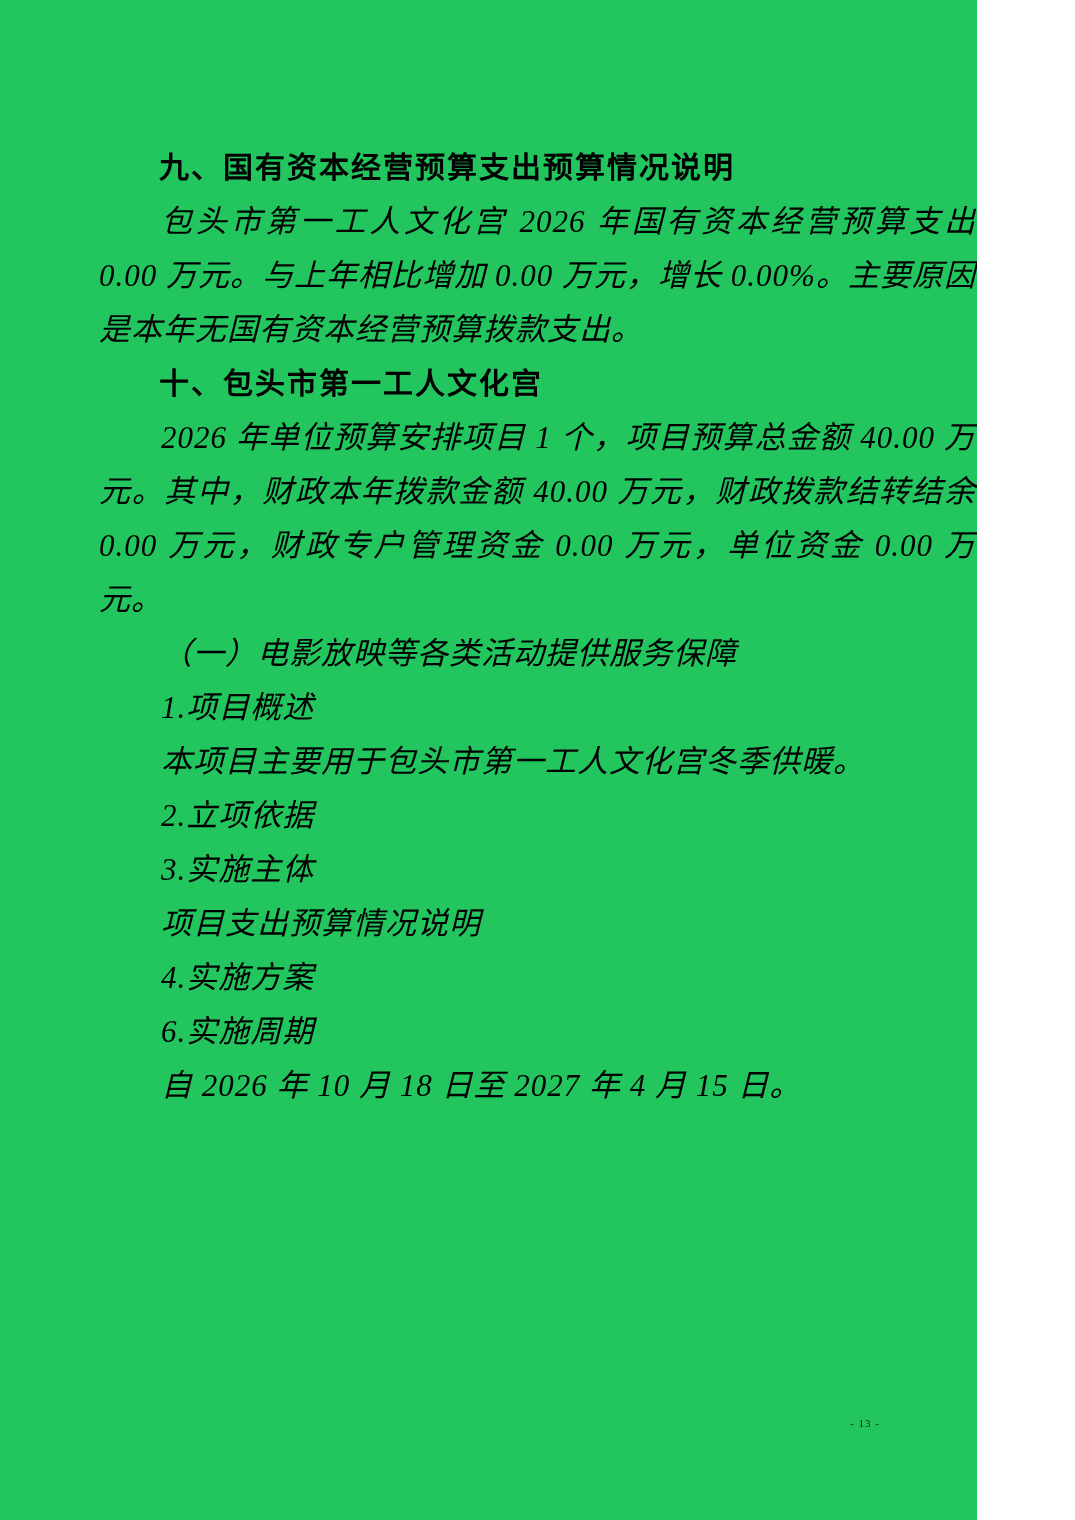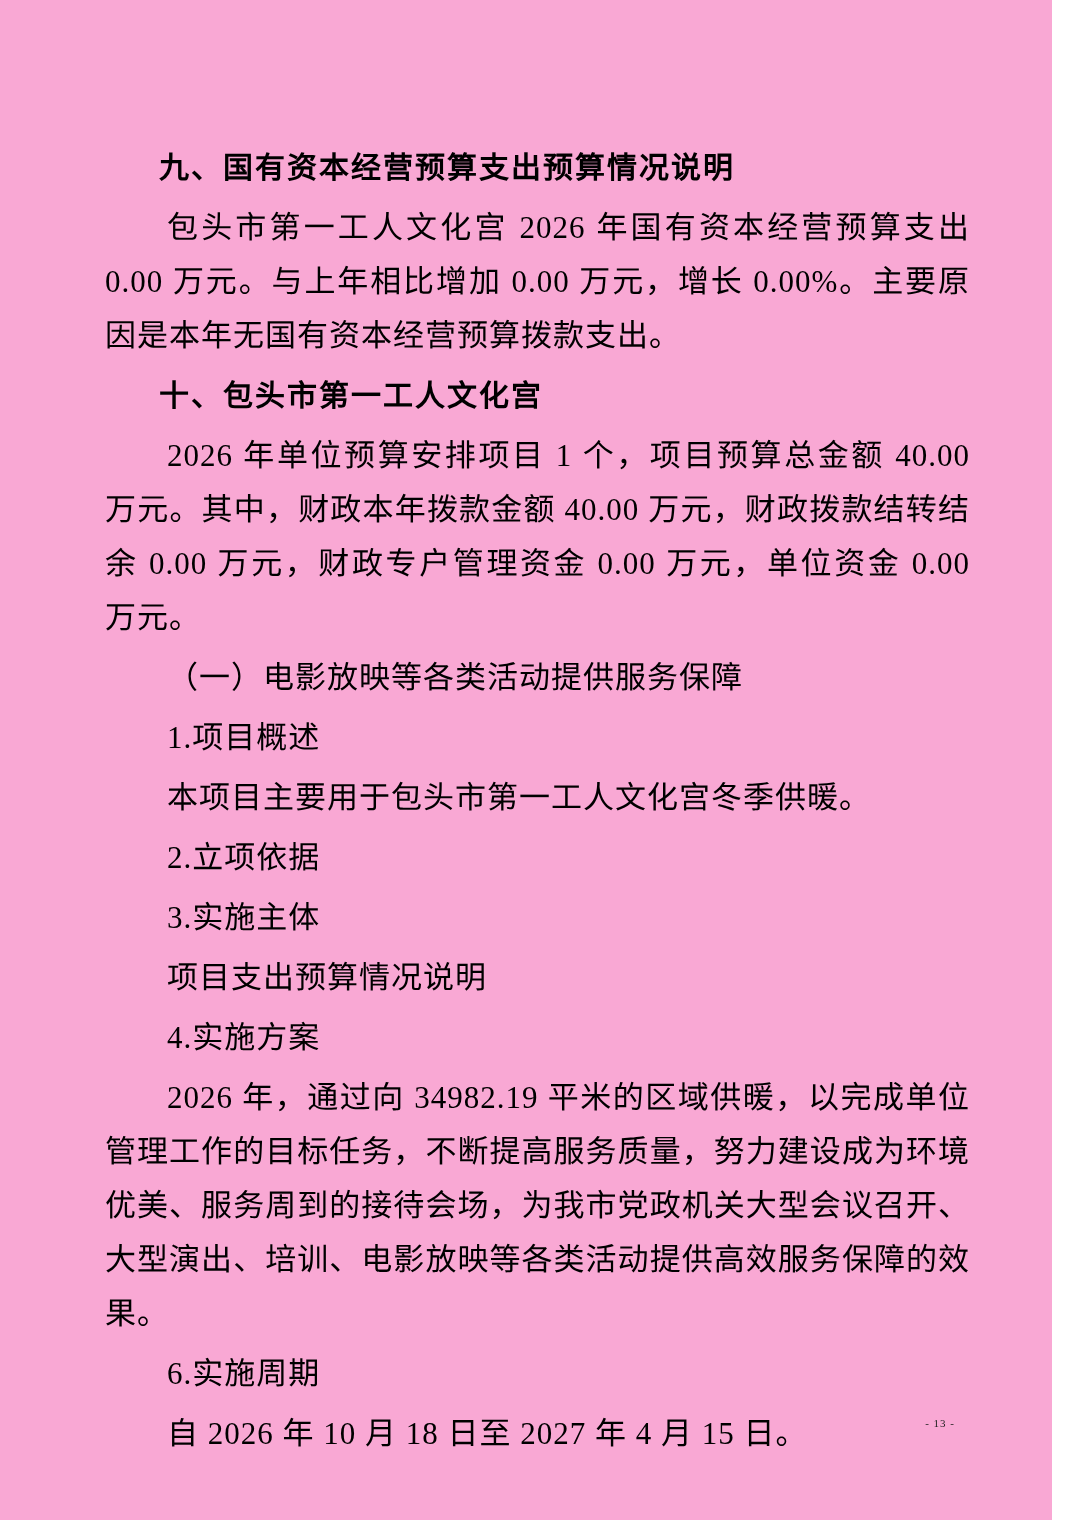--- a/index.html
+++ b/index.html
@@ -2,42 +2,43 @@
 <html lang="zh-CN"><head>
 <meta charset="utf-8">
 <style>
   html, body {
     margin: 0;
     padding: 0;
     background: #ffffff;
   }
   .page {
     position: relative;
-    width: 1052px;
+    width: 977px;
     height: 1520px;
-    background: #f9a8d4;
+    background: #22c55e;
     color: #000000;
     font-family: "Liberation Serif", "DejaVu Serif", serif;
     overflow: hidden;
   }
   .content {
     position: absolute;
     left: 99px;
     top: 141px;
     width: 877px;
     font-size: 31px;
     line-height: 54px;
     text-align: justify;
     text-justify: inter-character;
     text-align-last: left;
   }
   .para {
-    margin: 6px;
+    margin: 0;
     text-indent: 2em;
     letter-spacing: 1px;
+    font-style: italic;
   }
   .heading {
     margin: 0;
     text-indent: 2em;
     font-size: 30px;
     line-height: 54px;
     font-weight: bold;
     font-family: "Liberation Sans", "DejaVu Sans", sans-serif;
     letter-spacing: 2px;
   }
@@ -70,21 +71,20 @@
 
     <p class="para">1.项目概述</p>
     <p class="para">本项目主要用于包头市第一工人文化宫冬季供暖。</p>
 
     <p class="para">2.立项依据</p>
 
     <p class="para">3.实施主体</p>
     <p class="para">项目支出预算情况说明</p>
 
     <p class="para">4.实施方案</p>
-    <p class="para">2026 年，通过向 34982.19 平米的区域供暖，以完成单位管理工作的目标任务，不断提高服务质量，努力建设成为环境优美、服务周到的接待会场，为我市党政机关大型会议召开、大型演出、培训、电影放映等各类活动提供高效服务保障的效果。</p>
 
     <p class="para">6.实施周期</p>
     <p class="para">自 2026 年 10 月 18 日至 2027 年 4 月 15 日。</p>
 
   </div>
 
   <div class="page-number">- 13 -</div>
 </div>
 
 </body></html>

